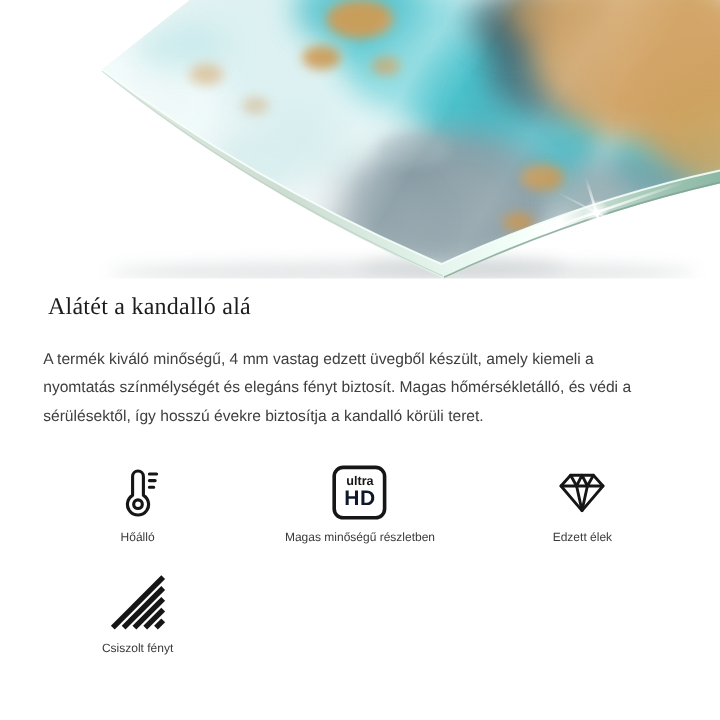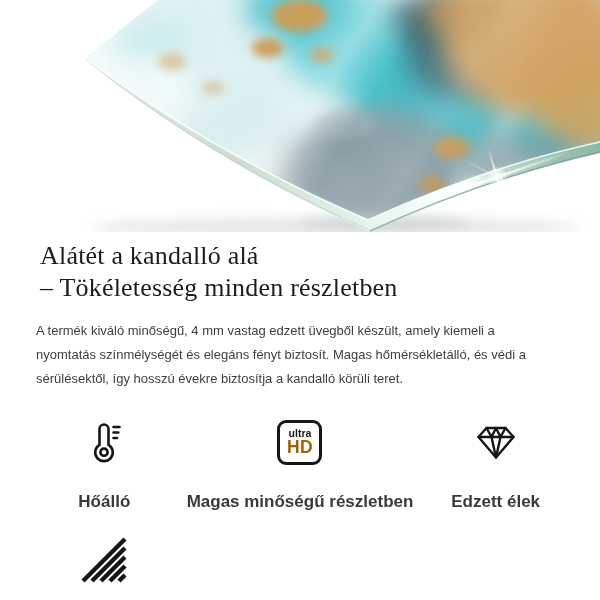--- a/index.html
+++ b/index.html
@@ -15,21 +15,21 @@
 
   
   .hero { width: 600px; height: 232px; position: relative; background: #ffffff; }
   .hero svg { display: block; }
 
   
   .title {
     margin: 8px 40px 4px 40px;
     font-family: "Liberation Serif", serif;
     font-weight: 400;
-    font-size: 26px;
+    font-size: 20px;
     line-height: 32px;
     color: #1c1c1c;
     letter-spacing: 0.2px;
   }
   .title span { display: block; }
 
   
   .desc {
     margin: 15px 52px 0 36px;
     font-size: 13px;
@@ -39,33 +39,33 @@
 
   
   .features {
     display: grid;
     grid-template-columns: 1fr 1fr 1fr;
     row-gap: 22px;
     margin: 25px 22px 0 22px;
   }
   .feature { display: flex; flex-direction: column; align-items: center; }
   .icon-wrap { height: 52px; display: flex; align-items: center; justify-content: center; }
-  .feature .label { margin-top: 24px; font-size: 17px; color: #3a3a3a; white-space: nowrap; font-weight: bold; }
+  .feature .label { margin-top: 7px; font-size: 10px; color: #3a3a3a; white-space: nowrap; }
 
   .uhd {
     width: 45px; height: 45px;
     border: 3px solid #161616;
     border-radius: 9px;
     box-sizing: border-box;
     display: flex; flex-direction: column;
     align-items: center; justify-content: center;
     background: #ffffff;
   }
   .uhd .u  { font-size: 10.5px; font-weight: 700; line-height: 11px; color: #161616; }
-  .uhd .hd { font-size: 17.5px; font-weight: 800; line-height: 17px; letter-spacing: 0.4px; color: #a16207; }
+  .uhd .hd { font-size: 17.5px; font-weight: 800; line-height: 17px; letter-spacing: 0.4px; color: #0f172a; }
 
   .ficon { stroke: #161616; fill: none; stroke-width: 2.6; stroke-linecap: round; stroke-linejoin: round; }
 </style>
 </head>
 <body>
 
 <div class="page">
 
   <div class="hero">
     <svg width="600" height="232" viewBox="0 0 600 232">
@@ -164,21 +164,20 @@
         <rect x="-78" y="-1.1" width="156" height="2.2" fill="url(#hero-ray)" transform="rotate(-19)"></rect>
         <rect x="-30" y="-1.1" width="60" height="2.2" fill="url(#hero-ray)" transform="rotate(73)"></rect>
         <rect x="-36" y="-0.8" width="72" height="1.6" fill="url(#hero-ray)" transform="rotate(27)" opacity="0.6"></rect>
         <circle r="2.4" fill="#ffffff"></circle>
       </g>
     </svg>
   </div>
 
   <h1 class="title">
     <span>Alátét a kandalló alá</span>
-    <span>– Tökéletesség minden részletben</span>
   </h1>
 
   <p class="desc">A termék kiváló minőségű, 4 mm vastag edzett üvegből készült, amely kiemeli a nyomtatás színmélységét és elegáns fényt biztosít. Magas hőmérsékletálló, és védi a sérülésektől, így hosszú évekre biztosítja a kandalló körüli teret.</p>
 
   <div class="features">
 
     <div class="feature">
       <div class="icon-wrap">
         <svg width="48" height="48" viewBox="0 0 48 48" class="ficon">
           <path d="M19.5,11 a4.5,4.5 0 0 1 9,0 V26.8 a8.8,8.8 0 1 1 -9,0 Z"></path>

